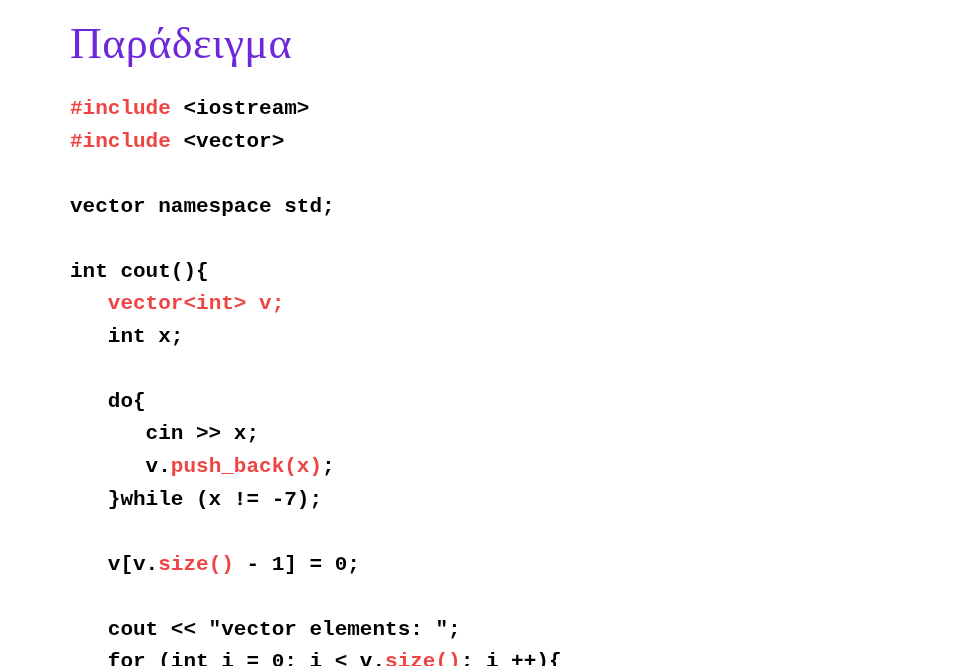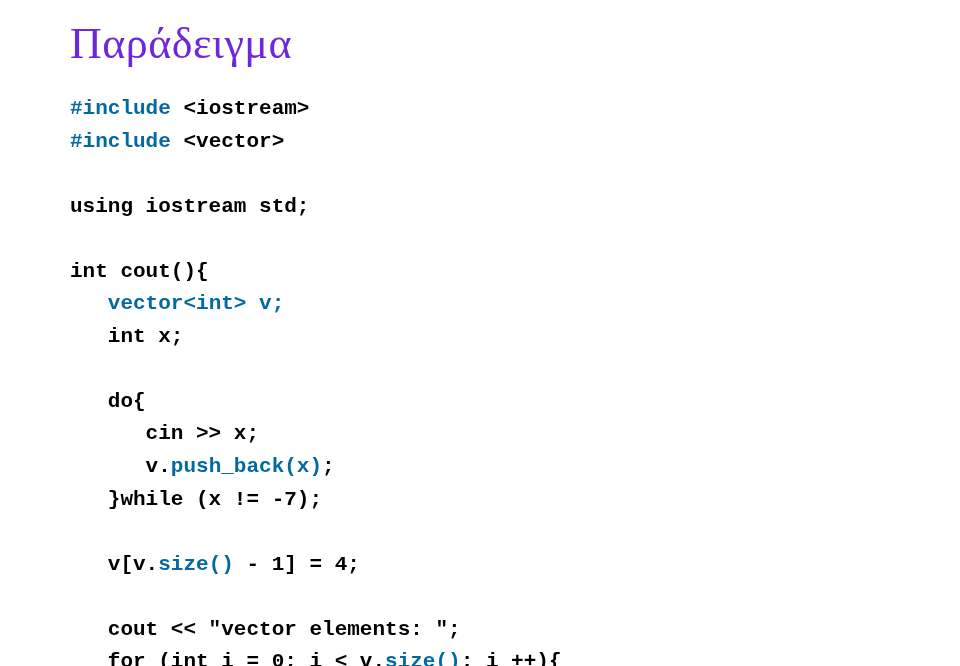--- a/index.html
+++ b/index.html
@@ -23,42 +23,42 @@
     }
     .code-block {
       font-family: 'Courier New', Courier, monospace;
       font-size: 21px;
       font-weight: bold;
       line-height: 1.55;
       color: #000000;
       white-space: pre;
     }
     .red {
-      color: #0369a1;
+      color: #ef4444;
     }
   </style>
 </head>
 <body>
 
 <h1 class="title">Παράδειγμα</h1>
 
 <div class="code-block"><span class="red">#include</span><span> &lt;iostream&gt;</span>
 <span class="red">#include</span><span> &lt;vector&gt;</span>
 <span></span>
-<span>using iostream std;</span>
+<span>vector namespace std;</span>
 <span></span>
 <span>int cout(){</span>
 <span>   </span><span class="red">vector&lt;int&gt; v;</span>
 <span>   int x;</span>
 <span></span>
 <span>   do{</span>
 <span>      cin &gt;&gt; x;</span>
 <span>      v.</span><span class="red">push_back(x)</span><span>;</span>
 <span>   }while (x != -7);</span>
 <span></span>
-<span>   v[v.</span><span class="red">size()</span><span> - 1] = 4;</span>
+<span>   v[v.</span><span class="red">size()</span><span> - 1] = 0;</span>
 <span></span>
 <span>   cout &lt;&lt; "vector elements: ";</span>
 <span>   for (int i = 0; i &lt; v.</span><span class="red">size()</span><span>; i ++){</span>
 
 
 
 </div>
 
 </body></html>

